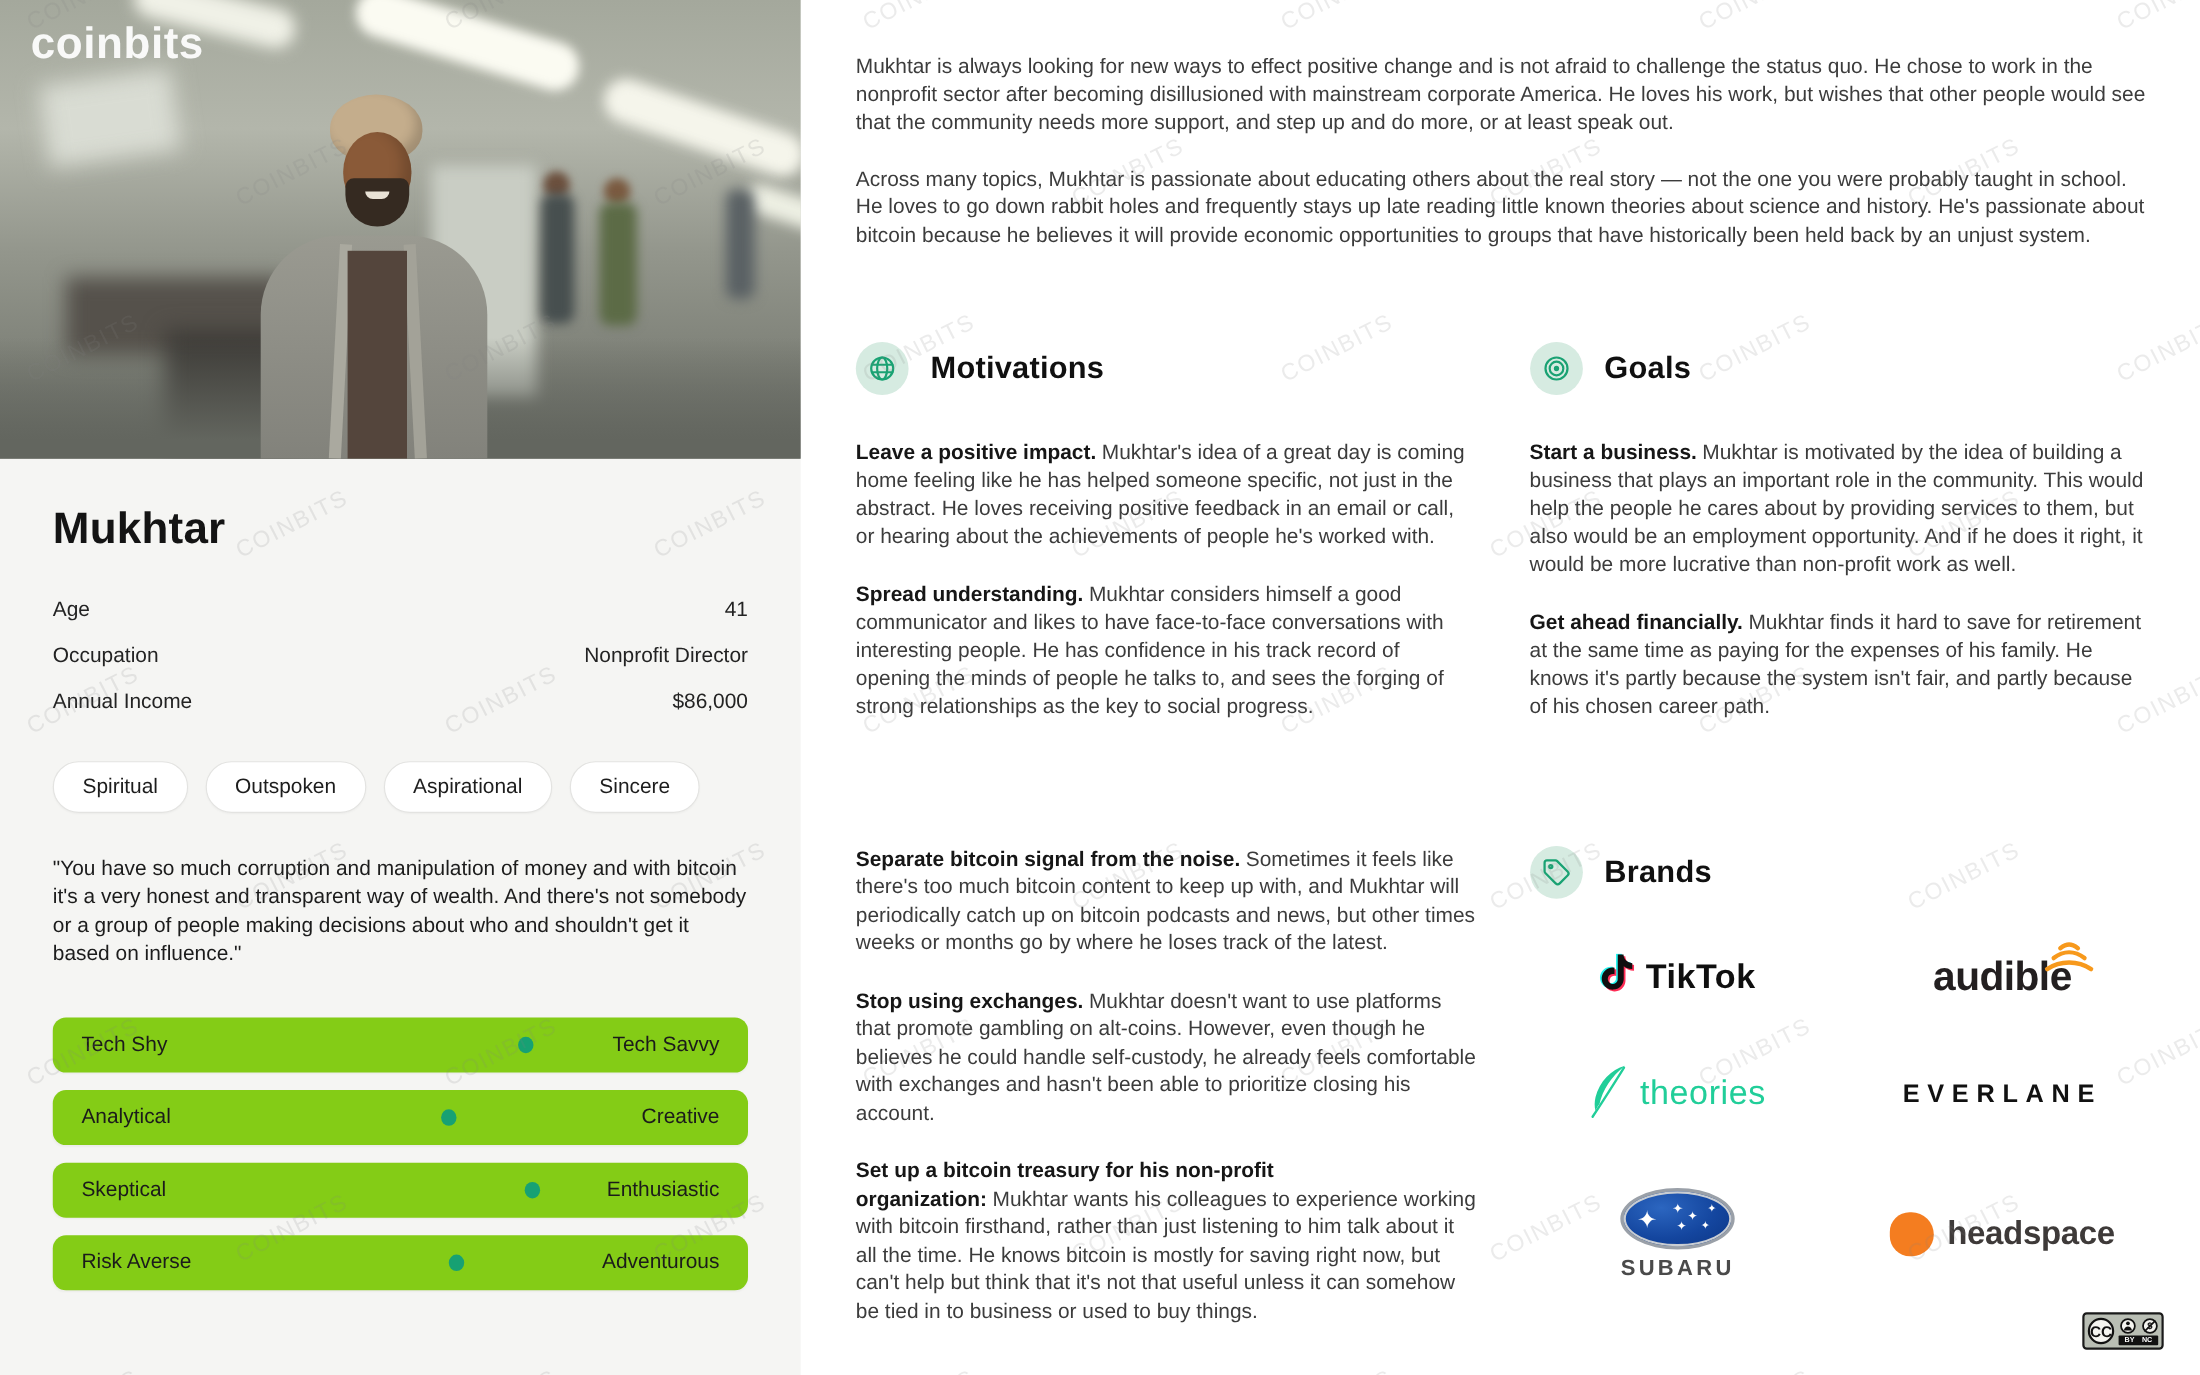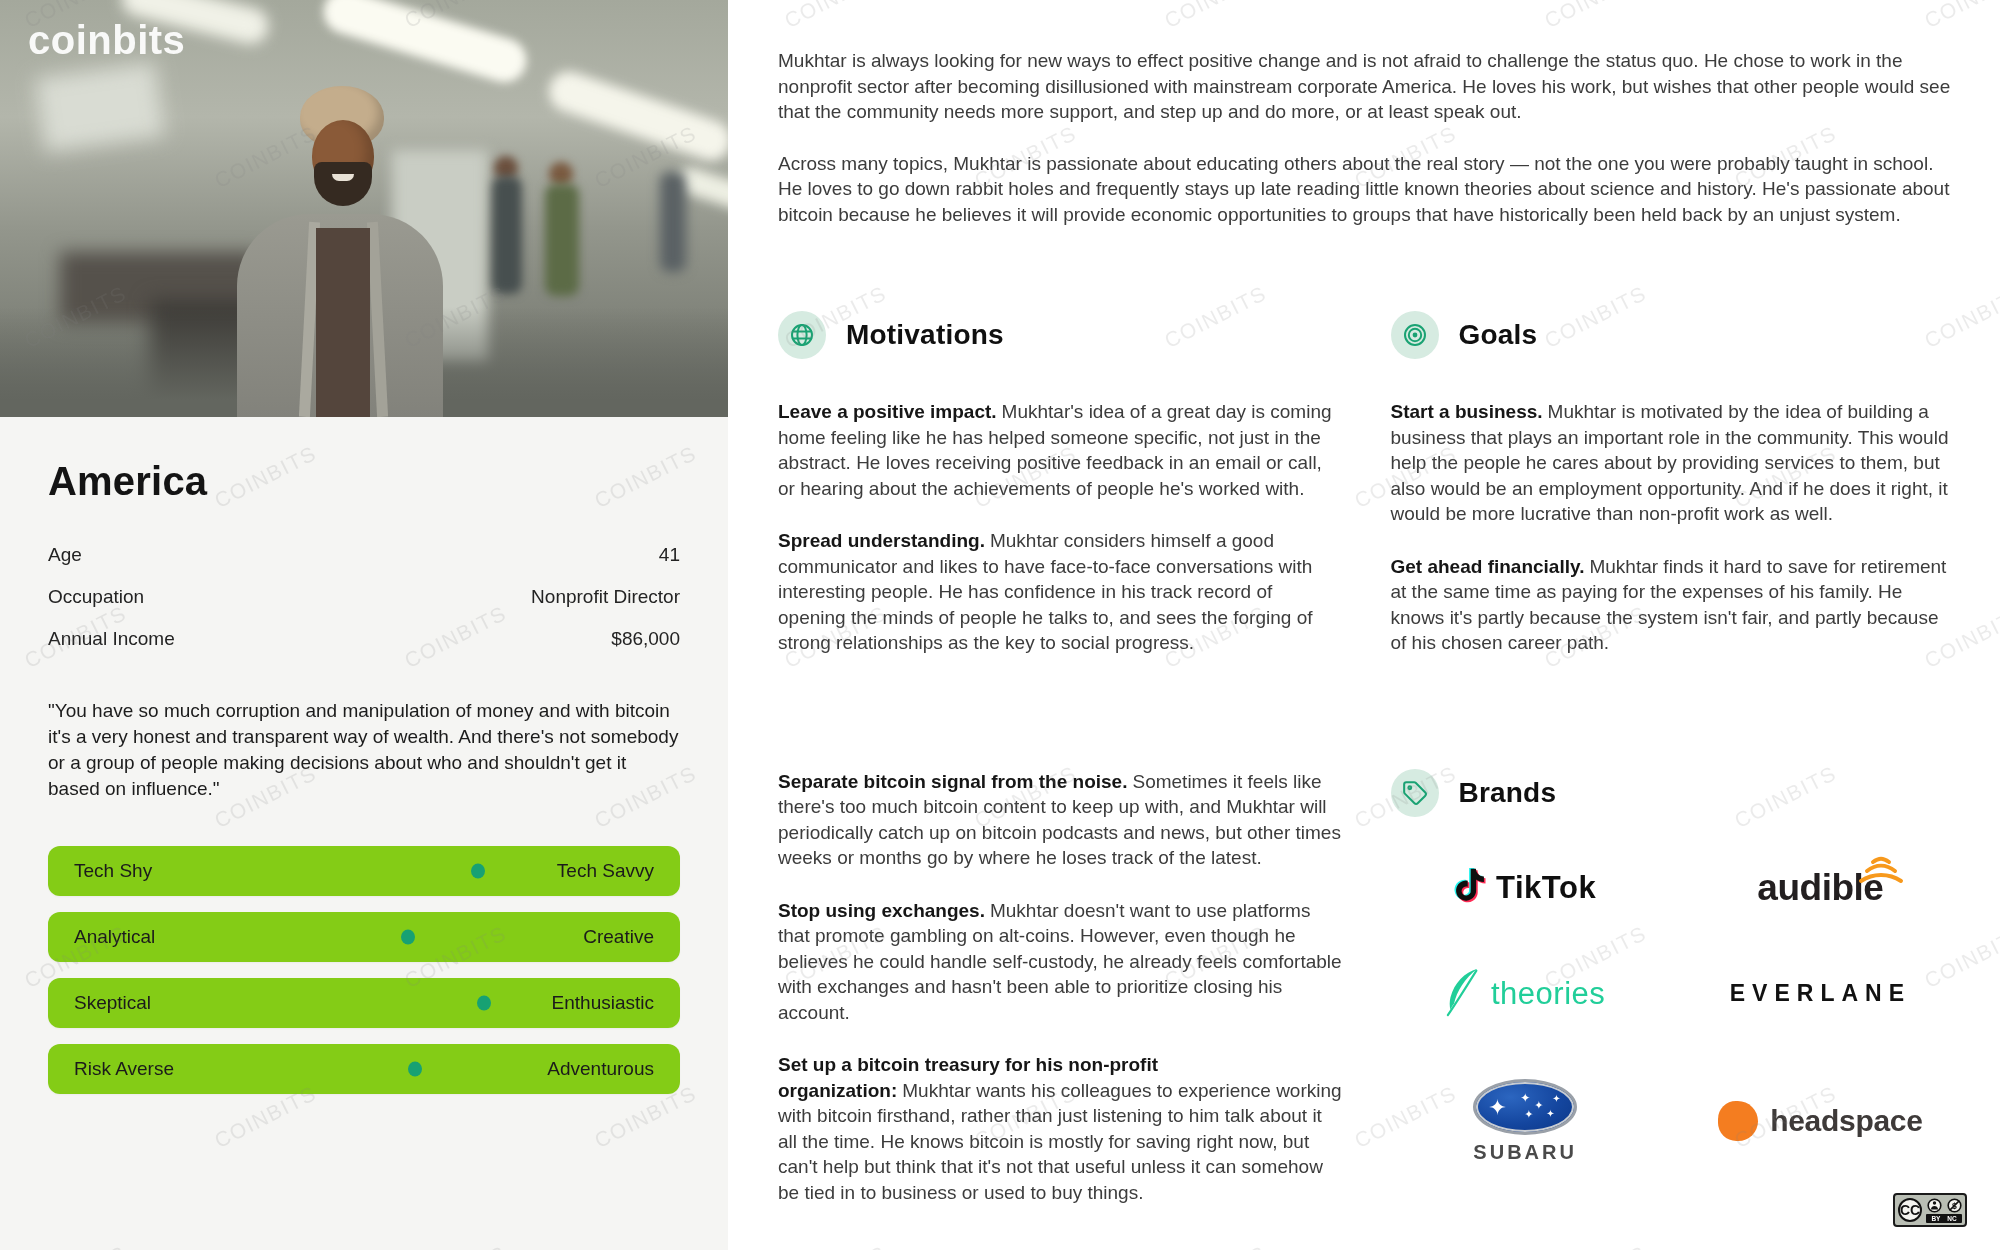--- a/index.html
+++ b/index.html
@@ -122,37 +122,43 @@
       <div class="ph-lapelR"></div>
       <div class="ph-shirt"></div>
       <div class="ph-turban"></div>
       <div class="ph-face"></div>
       <div class="ph-beard"></div>
       <div class="ph-smile"></div>
       <div class="coinbits-logo">coinbits</div>
     </div>
 
     <div class="sidebar-body">
-      <h1 class="persona-name">America</h1>
+      <h1 class="persona-name">Mukhtar</h1>
 
       <div class="attrs">
         <div class="attr-row">
           <span class="lab">Age</span>
           <span class="val">41</span>
         </div>
         <div class="attr-row">
           <span class="lab">Occupation</span>
           <span class="val">Nonprofit Director</span>
         </div>
         <div class="attr-row">
           <span class="lab">Annual Income</span>
           <span class="val">$86,000</span>
         </div>
       </div>
 
+      <div class="pills">
+        <span class="pill">Spiritual</span>
+        <span class="pill">Outspoken</span>
+        <span class="pill">Aspirational</span>
+        <span class="pill">Sincere</span>
+      </div>
 
       <p class="quote">"You have so much corruption and manipulation of money and with bitcoin it's a very honest and transparent way of wealth. And there's not somebody or a group of people making decisions about who and shouldn't get it based on influence."</p>
 
       <div class="scales">
         <div class="scale-card">
           <span class="sl">Tech Shy</span>
           <span class="scale-dot" style="left: 68%;"></span>
           <span class="sr">Tech Savvy</span>
         </div>
         <div class="scale-card">

